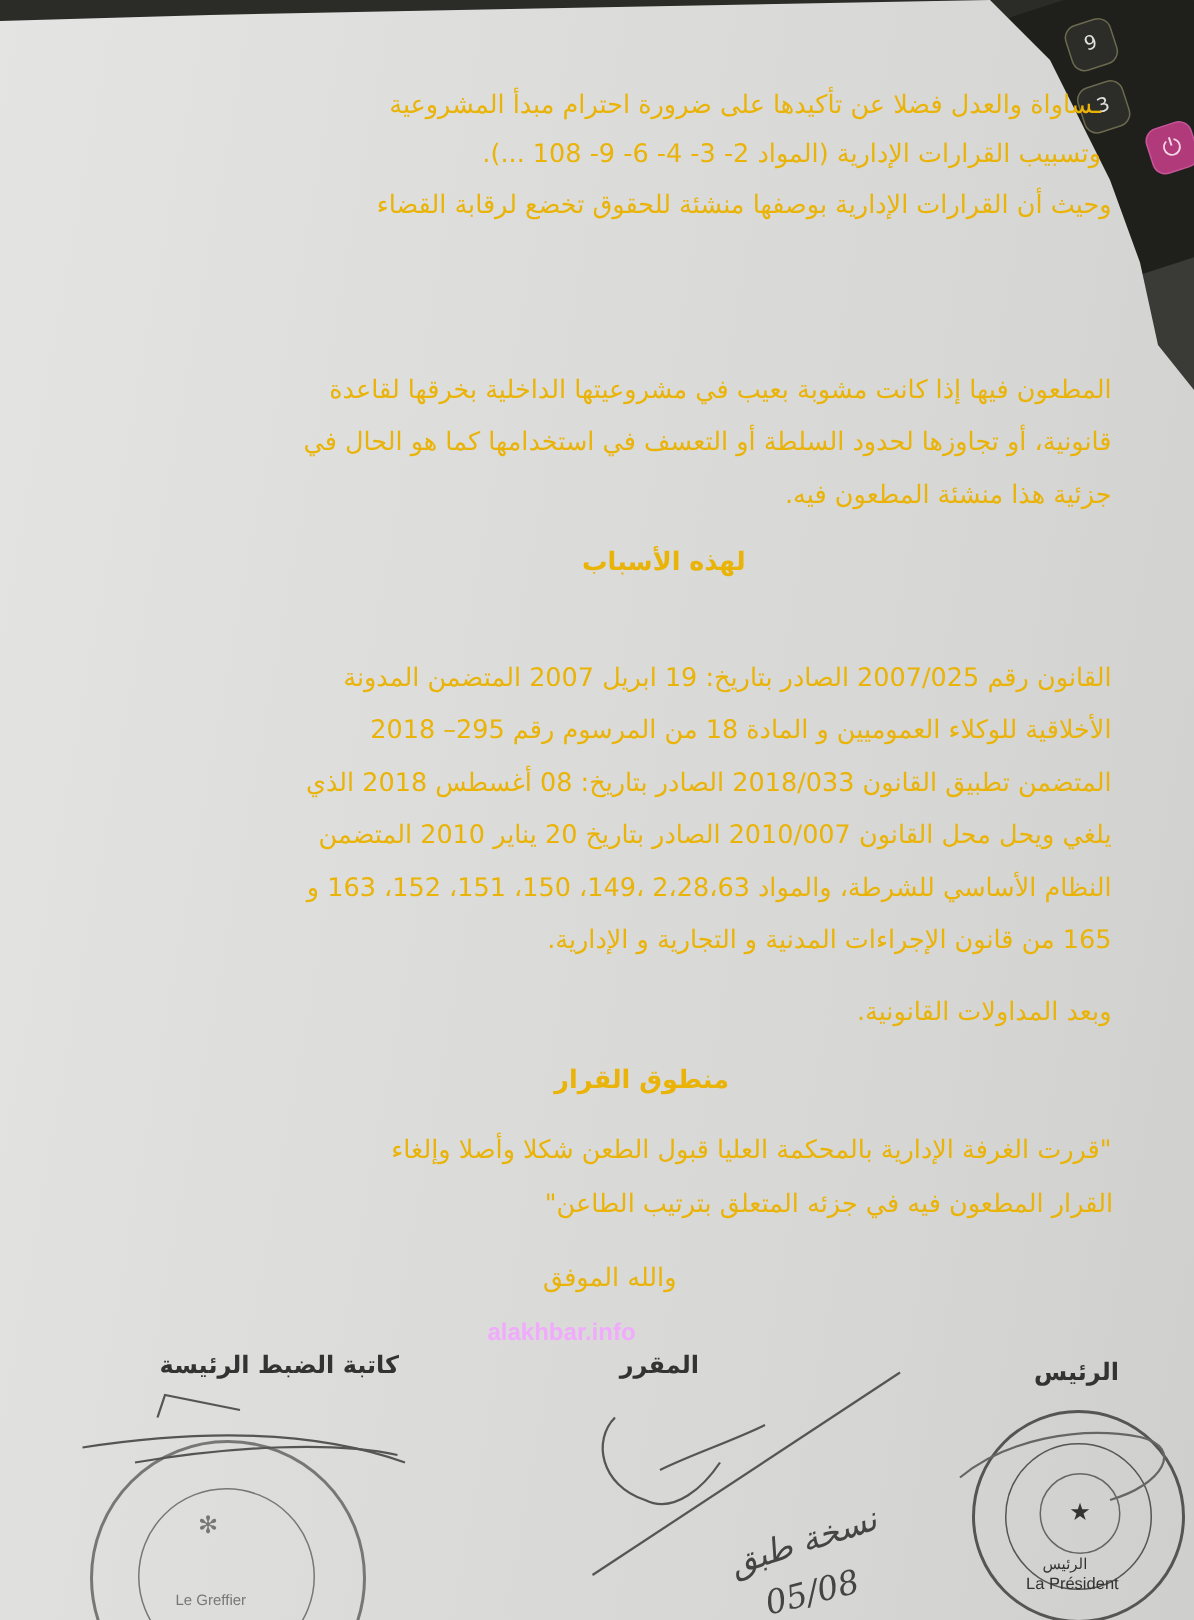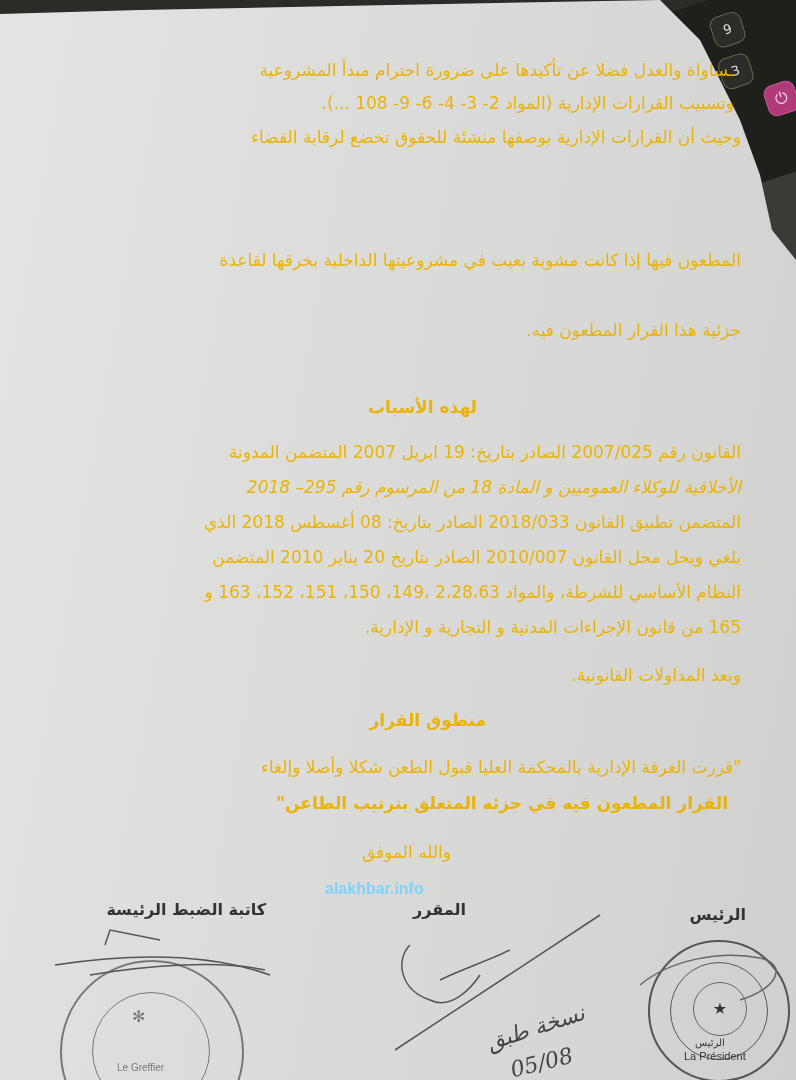--- a/index.html
+++ b/index.html
@@ -7,21 +7,21 @@
   .paper{position:absolute;left:0;top:0;width:796px;height:1080px;background:linear-gradient(100deg,#e4e4e2 0%,#dcdcda 40%,#d6d6d4 75%,#cfcfcd 100%);
     clip-path:polygon(0 14px,140px 10px,340px 6px,660px 0,700px 40px,740px 120px,760px 175px,772px 230px,796px 260px,796px 1080px,0 1080px);}
   .topdark{position:absolute;left:0;top:0;width:796px;height:14px;background:#2b2b28;}
   .remote{position:absolute;left:690px;top:-10px;width:130px;height:190px;background:#1f1f1c;border-radius:12px;transform:rotate(-18deg);}
   .key{position:absolute;width:30px;height:30px;border-radius:9px;background:#2c2c28;border:1px solid #6b6a4e;color:#e0e0dc;font-size:13px;text-align:center;line-height:30px;}
   .key.k1{left:40px;top:18px;} .key.k2{left:35px;top:60px;}
   .key.power{left:70px;top:100px;background:#b13a7a;border-color:#c9569a;color:#f3d5e6;font-size:16px;}
   .body{position:absolute;left:0;top:0;width:796px;height:1080px;direction:rtl;color:#eab308;font-family:"DejaVu Sans",sans-serif;padding-left:20px;}
   .line{position:absolute;white-space:nowrap;font-size:17px;letter-spacing:0;}
   .heading{font-weight:bold;font-size:17px;}
-  .watermark{position:absolute;left:325px;top:880px;font-family:"Liberation Sans",sans-serif;font-weight:bold;font-size:16px;color:#7dd3fc;direction:ltr;}
+  .watermark{position:absolute;left:325px;top:880px;font-family:"Liberation Sans",sans-serif;font-weight:bold;font-size:16px;color:#f0abfc;direction:ltr;}
   .sig-label{position:absolute;font-weight:bold;font-size:16px;color:#333;}
   .stamp{position:absolute;border-radius:50%;border:2px solid #555;}
   .stamp .inner{position:absolute;border-radius:50%;border:1.6px solid #555;}
   .stamp-text{position:absolute;font-family:"Liberation Sans",sans-serif;font-size:10px;color:#333;direction:ltr;}
   .hand{position:absolute;font-family:"DejaVu Serif",serif;font-style:italic;color:#444;font-size:22px;direction:ltr;}
   svg{position:absolute;overflow:visible;}
 </style>
 </head>
 <body>
 
@@ -35,37 +35,38 @@
 <div class="paper"></div>
 
 <div class="body">
 
   <div class="line" style="right:82px;top:60px;">ـساواة والعدل فضلا عن تأكيدها على ضرورة احترام مبدأ المشروعية</div>
   <div class="line" style="right:82px;top:93px;">وتسبيب القرارات الإدارية (المواد 2- 3- 4- 6- 9- 108 ...).</div>
 
   <div class="line" style="right:75px;top:127px;">وحيث أن القرارات الإدارية بوصفها منشئة للحقوق تخضع لرقابة القضاء</div>
 
   <div class="line" style="right:75px;top:250px;">المطعون فيها إذا كانت مشوبة بعيب في مشروعيتها الداخلية بخرقها لقاعدة</div>
-  <div class="line" style="right:75px;top:320px;">جزئية هذا القرار المطعون فيه.</div>
+  <div class="line" style="right:75px;top:285px;">قانونية، أو تجاوزها لحدود السلطة أو التعسف في استخدامها كما هو الحال في</div>
+  <div class="line" style="right:75px;top:320px;">جزئية هذا منشئة المطعون فيه.</div>
 
-  <div class="line heading" style="right:339px;top:365px;margin-top:32px;">لهذه الأسباب</div>
+  <div class="line heading" style="right:319px;top:365px;">لهذه الأسباب</div>
 
   <div class="line" style="right:75px;top:442px;">القانون رقم 2007/025 الصادر بتاريخ: 19 ابريل 2007 المتضمن المدونة</div>
-  <div class="line" style="right:75px;top:477px;font-style:italic;">الأخلاقية للوكلاء العموميين و المادة 18 من المرسوم رقم 295– 2018</div>
+  <div class="line" style="right:75px;top:477px;">الأخلاقية للوكلاء العموميين و المادة 18 من المرسوم رقم 295– 2018</div>
   <div class="line" style="right:75px;top:512px;">المتضمن تطبيق القانون 2018/033 الصادر بتاريخ: 08 أغسطس 2018 الذي</div>
   <div class="line" style="right:75px;top:547px;">يلغي ويحل محل القانون 2010/007 الصادر بتاريخ 20 يناير 2010 المتضمن</div>
   <div class="line" style="right:75px;top:582px;margin-left:36px;">النظام الأساسي للشرطة، والمواد 2،28،63 ،149، 150، 151، 152، 163 و</div>
   <div class="line" style="right:75px;top:617px;">165 من قانون الإجراءات المدنية و التجارية و الإدارية.</div>
 
   <div class="line" style="right:75px;top:665px;">وبعد المداولات القانونية.</div>
 
   <div class="line heading" style="right:330px;top:710px;">منطوق القرار</div>
 
   <div class="line" style="right:75px;top:757px;">"قررت الغرفة الإدارية بالمحكمة العليا قبول الطعن شكلا وأصلا وإلغاء</div>
-  <div class="line" style="right:88px;top:793px;font-weight:bold;">القرار المطعون فيه في جزئه المتعلق بترتيب الطاعن"</div>
+  <div class="line" style="right:74px;top:793px;">القرار المطعون فيه في جزئه المتعلق بترتيب الطاعن"</div>
 
   <div class="line" style="right:365px;top:842px;">والله الموفق</div>
 </div>
 
 <div class="watermark">alakhbar.info</div>
 
 <div class="sig-label" style="right:50px;top:905px;direction:rtl;">الرئيس</div>
 <div class="sig-label" style="right:330px;top:900px;direction:rtl;">المقرر</div>
 <div class="sig-label" style="right:530px;top:900px;direction:rtl;">كاتبة الضبط الرئيسة</div>
 

